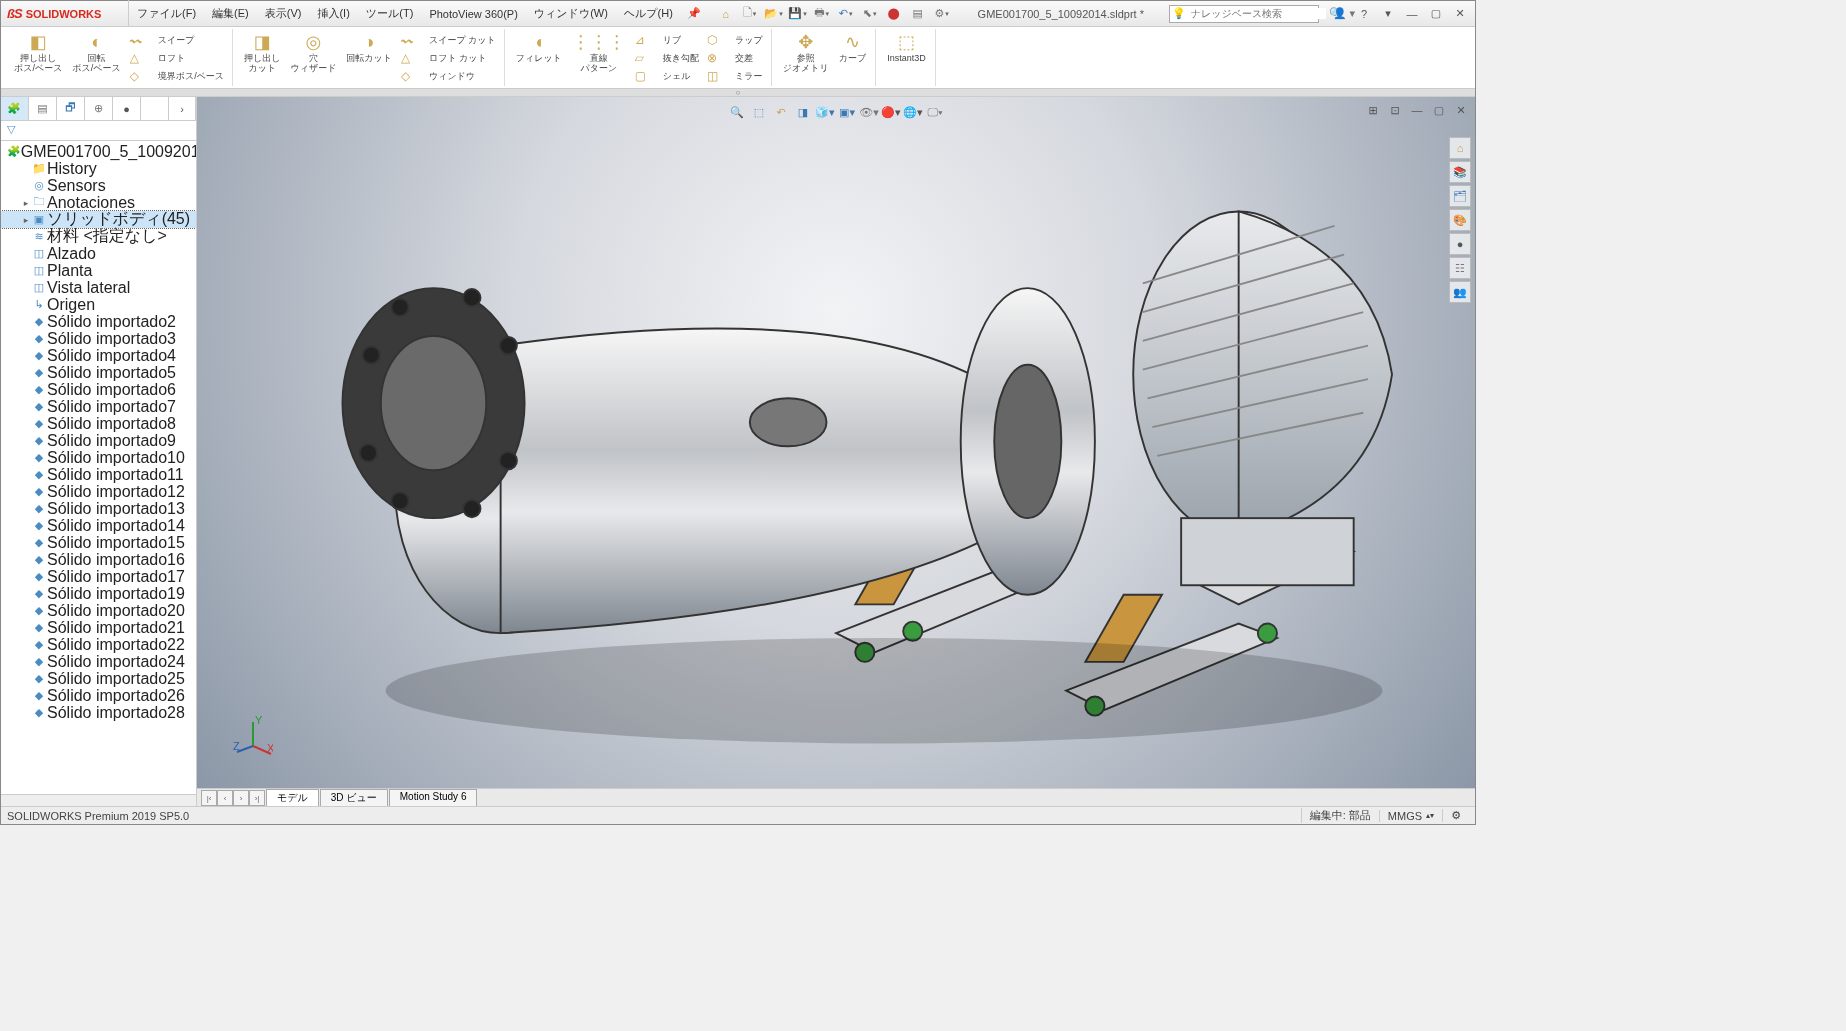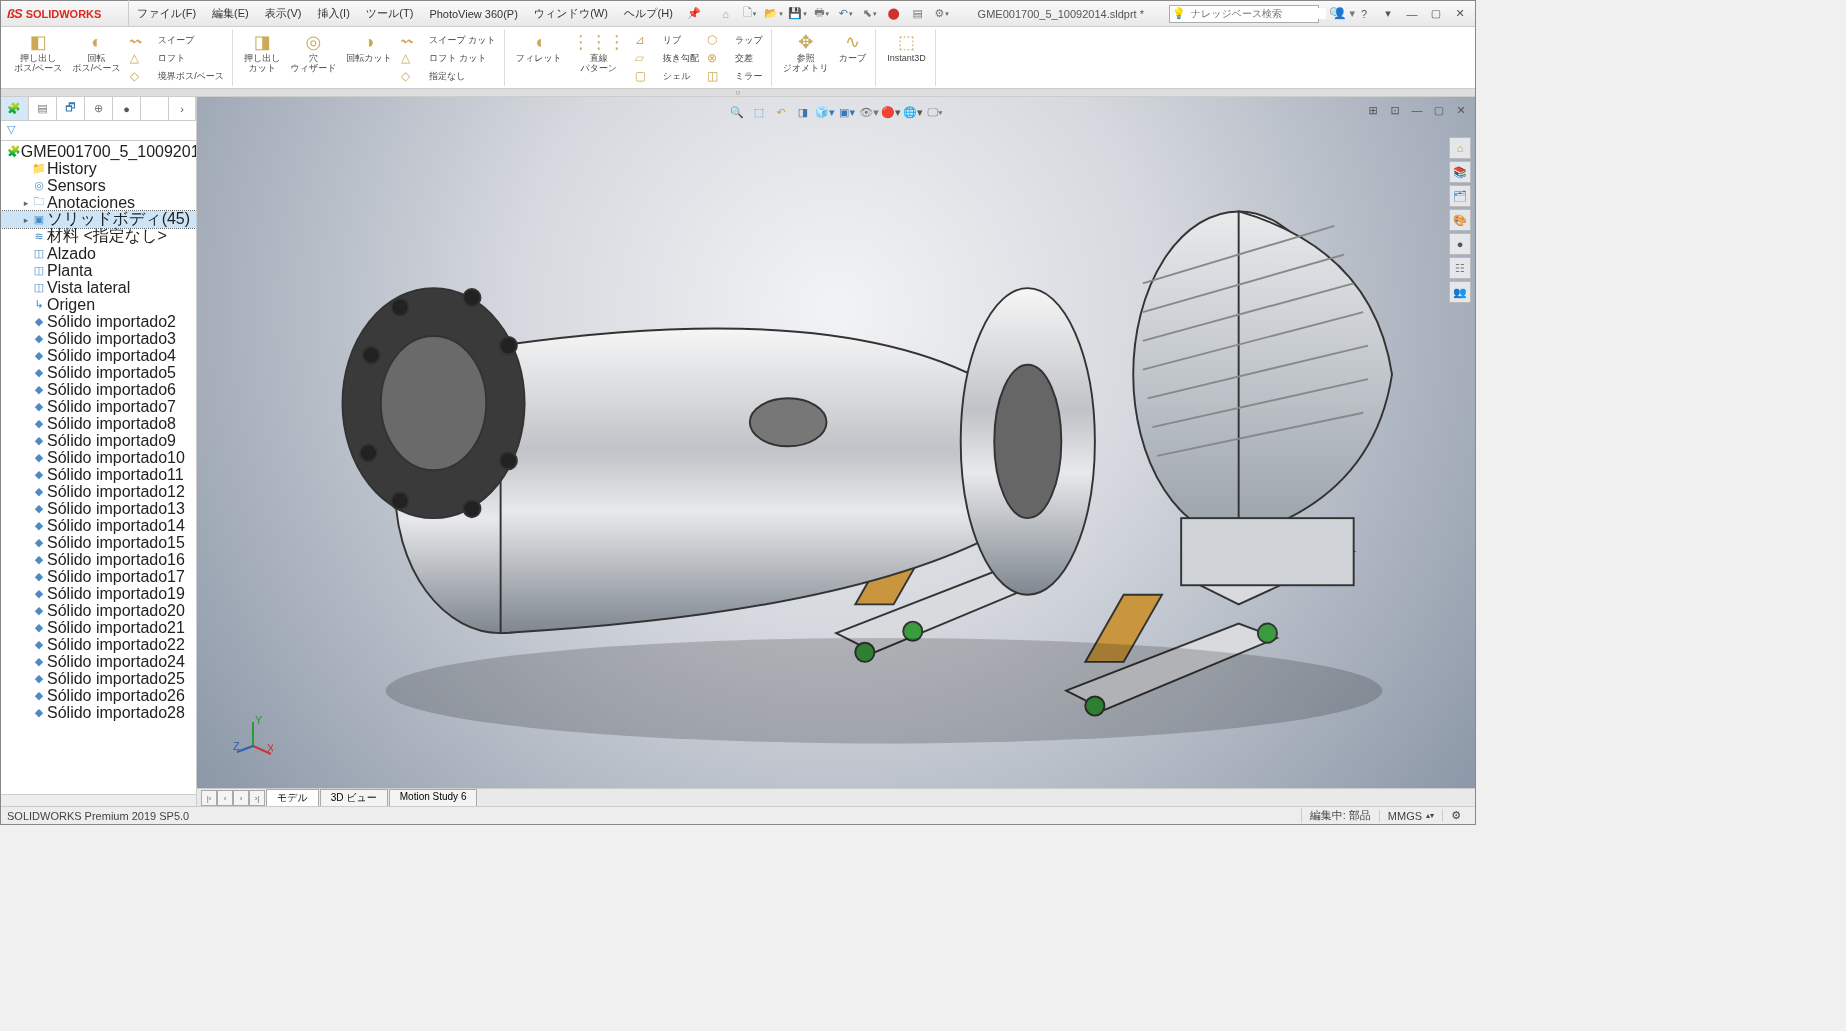--- a/index.html
+++ b/index.html
@@ -171,21 +171,21 @@
           <div class="rbtn small">
             <span class="icn">〰</span>
             <span class="lbl">スイープ カット</span>
           </div>
           <div class="rbtn small">
             <span class="icn">△</span>
             <span class="lbl">ロフト カット</span>
           </div>
           <div class="rbtn small">
             <span class="icn">◇</span>
-            <span class="lbl">指定なし</span>
+            <span class="lbl">ウィンドウ</span>
           </div>
         </div>
       </div>
       <div class="rgroup">
         <div class="rbtn">
           <span class="icn">◖</span>
           <span class="lbl">フィレット</span>
         </div>
         <div class="rbtn">
           <span class="icn">⋮⋮⋮</span>

